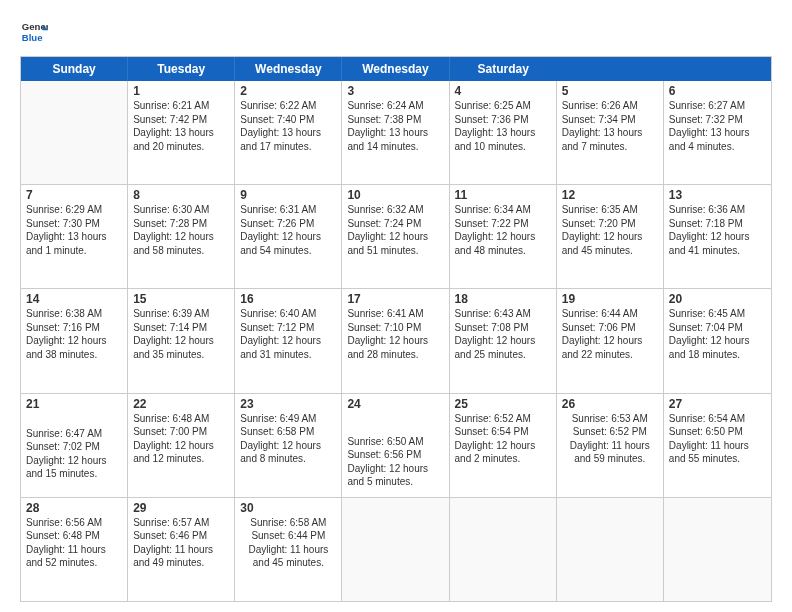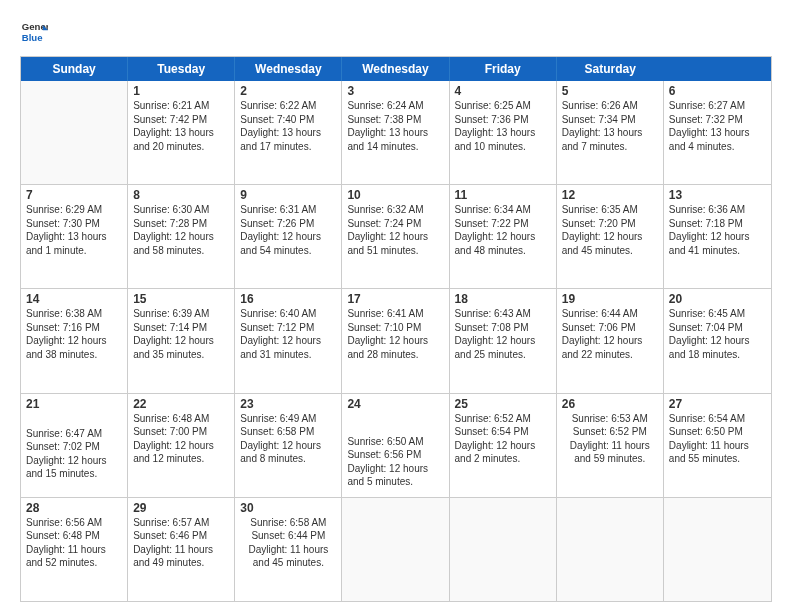--- a/index.html
+++ b/index.html
@@ -116,21 +116,20 @@
       <div class="subtitle"></div>
     </div>
   </div>
 
   <div class="calendar">
     <div class="cal-header">
     <div class="cal-header-cell">Sunday</div>
         <div class="cal-header-cell">Tuesday</div>
         <div class="cal-header-cell">Wednesday</div>
         <div class="cal-header-cell">Wednesday</div>
-        <div class="cal-header-cell">Friday</div>
         <div class="cal-header-cell">Saturday</div>
       </div>
     <div class="cal-body">
     <div class="cal-row">
           <div class="cal-cell empty"></div>
           <div class="cal-cell">
             <span class="day-num">1</span>
             <div class="day-info" style="white-space: pre-line;">Sunrise: 6:21 AM
 Sunset: 7:42 PM
 Daylight: 13 hours

